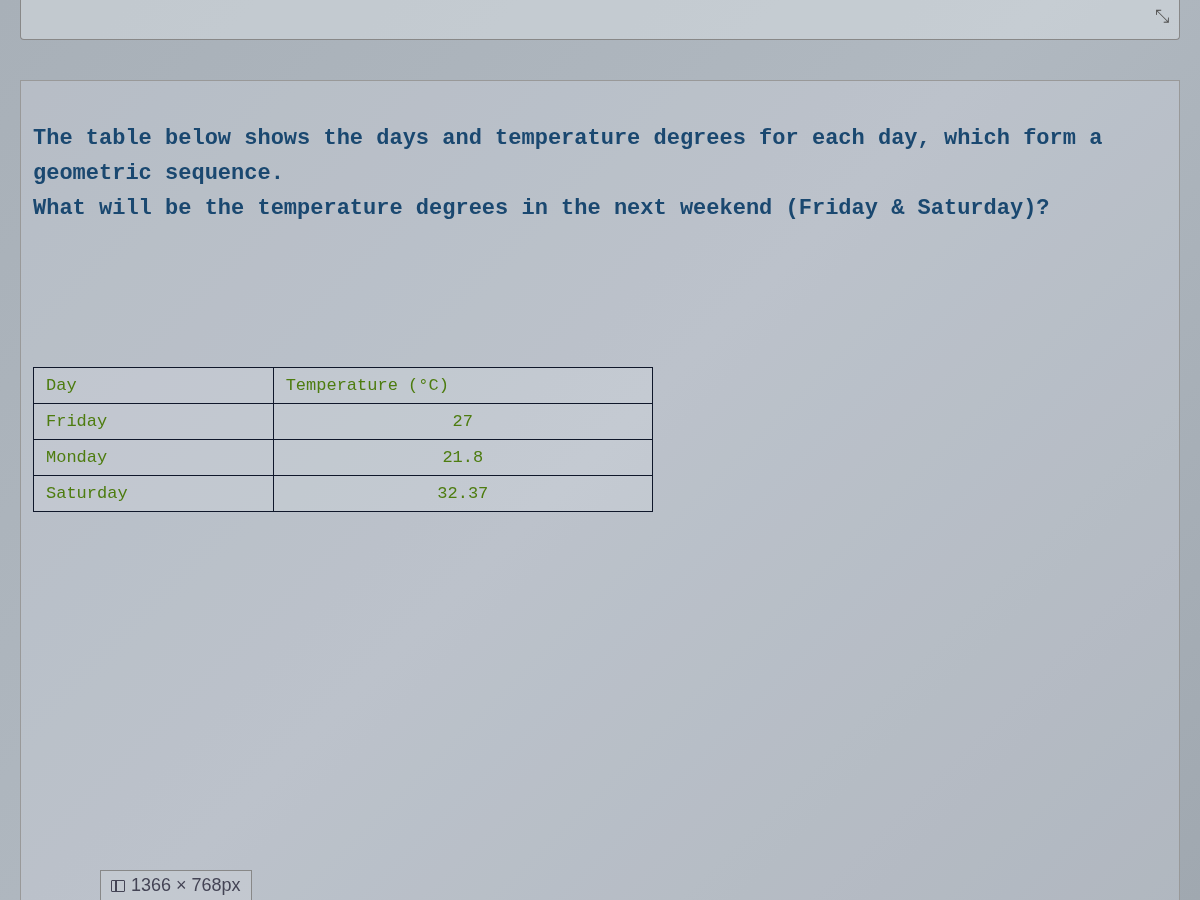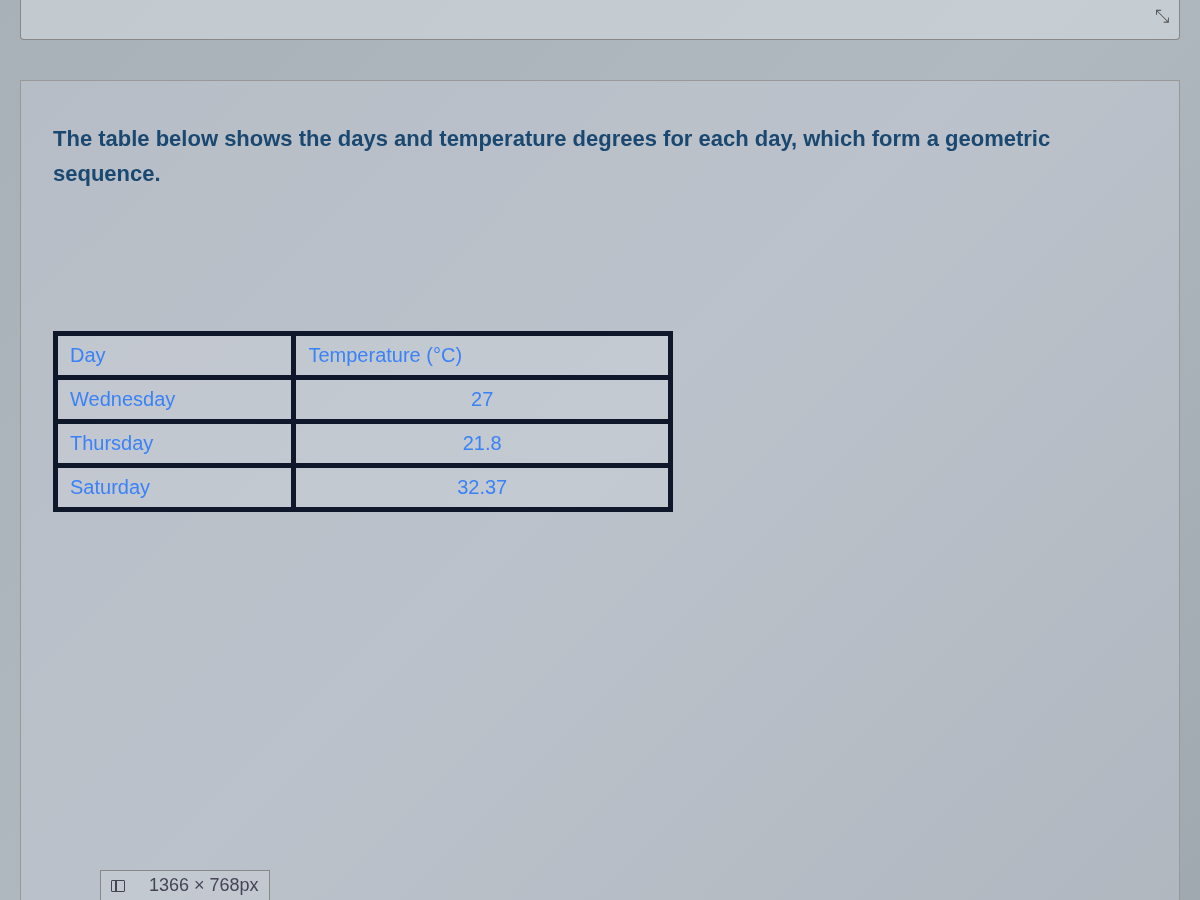--- a/index.html
+++ b/index.html
@@ -38,39 +38,40 @@
     }
     .question-panel {
       position: absolute;
       top: 80px;
       left: 20px;
       right: 20px;
       bottom: 0;
       background: rgba(215, 220, 228, 0.3);
       border: 1px solid #999;
       border-bottom: none;
-      padding: 40px 32px;
+      padding: 40px 12px;
+      font-family: Liberation Mono, monospace;
     }
     .question-text {
       color: #1a4870;
       font-size: 22px;
       font-weight: bold;
       line-height: 1.6;
       margin-bottom: 140px;
     }
     .data-table {
       border-collapse: collapse;
       width: 620px;
     }
     .data-table th,
     .data-table td {
-      border: 5px solid #0f172a;
+      border: 1px solid #0f172a;
       padding: 8px 12px;
-      font-size: 20px;
-      color: #3b82f6;
+      font-size: 17px;
+      color: #4d7c0f;
       background: rgba(230, 233, 238, 0.2);
     }
     .data-table th {
       font-weight: normal;
       text-align: left;
     }
     .col-day {
       width: 240px;
       text-align: left;
     }
@@ -86,21 +87,21 @@
       bottom: 0;
       left: 100px;
       color: #445;
       font-size: 18px;
       background: rgba(200, 205, 212, 0.6);
       padding: 4px 10px;
       border: 1px solid #888;
       border-bottom: none;
       display: flex;
       align-items: center;
-      gap: 24px;
+      gap: 6px;
     }
     .dims-icon {
       display: inline-block;
       width: 14px;
       height: 12px;
       border: 1.5px solid #445;
       border-radius: 1px;
       position: relative;
     }
     .dims-icon::before {
@@ -117,34 +118,35 @@
 <body>
 
 <div class="top-panel">
   <div class="resize-handle">⤡</div>
 </div>
 
 <div class="question-panel">
 
   <div class="question-text">
     <div>The table below shows the days and temperature degrees for each day, which form a geometric sequence.</div>
+    <div>What will be the temperature degrees in the next weekend (Friday &amp; Saturday)?</div>
   </div>
 
   <table class="data-table">
     <tbody>
         <tr>
       <th class="col-day">Day</th>
       <th class="col-temp-header">Temperature (°C)</th>
     </tr>
     <tr>
-      <td class="col-day">Wednesday</td>
+      <td class="col-day">Friday</td>
       <td class="col-temp-value">27</td>
     </tr>
     <tr>
-      <td class="col-day">Thursday</td>
+      <td class="col-day">Monday</td>
       <td class="col-temp-value">21.8</td>
     </tr>
     <tr>
       <td class="col-day">Saturday</td>
       <td class="col-temp-value">32.37</td>
     </tr>
   </tbody>
     </table>
 
 </div>

